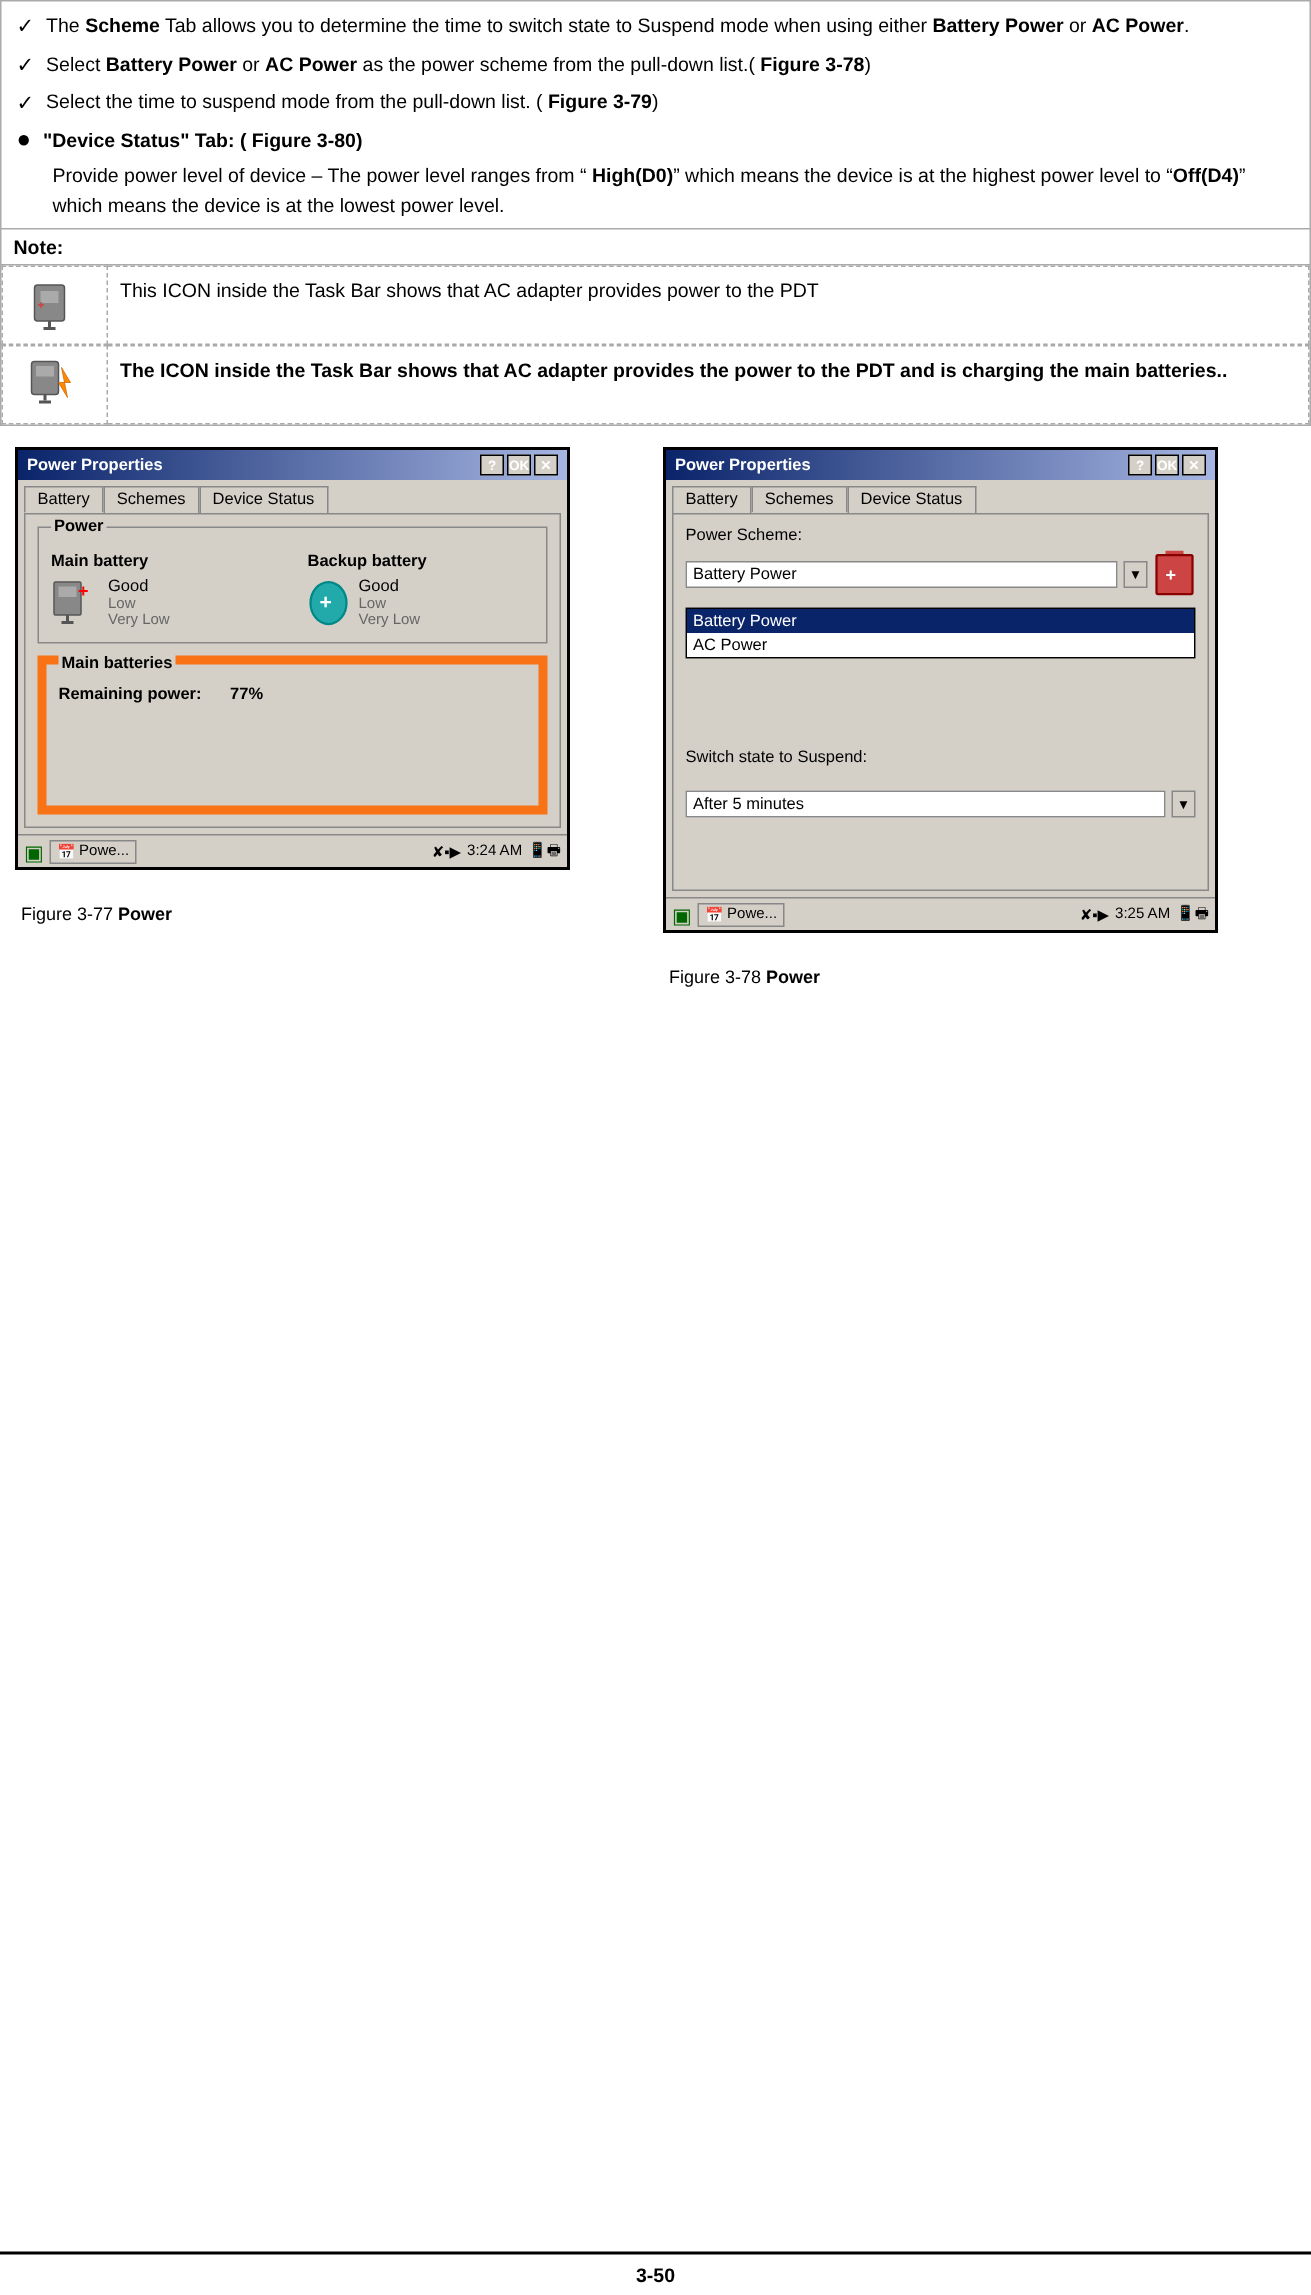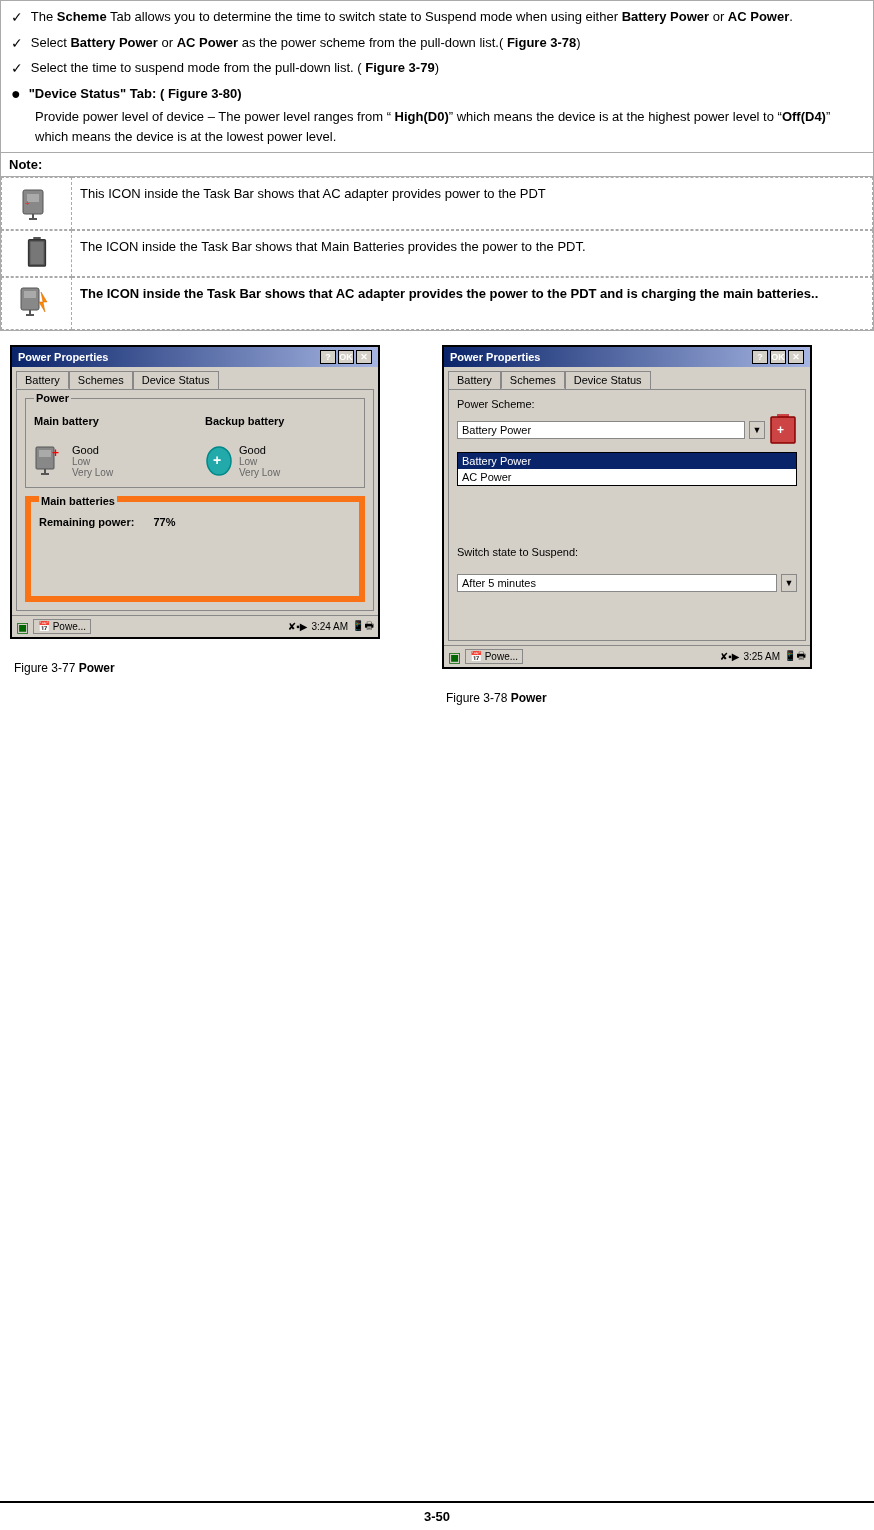--- a/index.html
+++ b/index.html
@@ -150,21 +150,21 @@
       margin-top: 8px;
     }
 
     .battery-col {
       flex: 1;
     }
 
     .battery-col-title {
       font-weight: bold;
       font-size: 11px;
-      margin-bottom: 16px;
+      margin-bottom: 4px;
     }
 
     .battery-icon-row {
       display: flex;
       align-items: center;
       gap: 6px;
     }
 
     .battery-status {
       font-size: 11px;
@@ -397,41 +397,20 @@
           </td>
           <td style="padding: 8px; border-left: 1px dashed #aaa;">
             <span>This ICON inside the Task Bar shows that AC adapter provides power to the PDT</span>
           </td>
         </tr>
       </tbody>
           </table>
     </td>
   </tr>
 
-  <tr>
-    <td style="padding:0; border:none;">
-      <table style="width:100%; border-collapse:collapse;">
-        <tbody>
-              <tr>
-          <td class="icon-cell">
-            
-            <svg class="main-bat-icon" viewBox="0 0 20 32">
-              <rect x="6" y="0" width="8" height="3" fill="#555"></rect>
-              <rect x="1" y="3" width="18" height="28" rx="1" fill="#555" stroke="#333" stroke-width="1.5"></rect>
-              <rect x="3" y="5" width="14" height="24" fill="#777"></rect>
-            </svg>
-          </td>
-          <td style="padding: 8px; border-left: 1px dashed #aaa; border-top: 1px dashed #aaa;">
-            <span>The ICON inside the Task Bar shows that Main Batteries provides the power to the PDT.</span>
-          </td>
-        </tr>
-      </tbody>
-          </table>
-    </td>
-  </tr>
 
   <tr>
     <td style="padding:0; border:none;">
       <table style="width:100%; border-collapse:collapse;">
         <tbody>
               <tr>
           <td class="icon-cell">
             
             <svg class="charging-icon" viewBox="0 0 36 36">
               <rect x="2" y="4" width="18" height="22" rx="2" fill="#888" stroke="#555" stroke-width="1"></rect>

